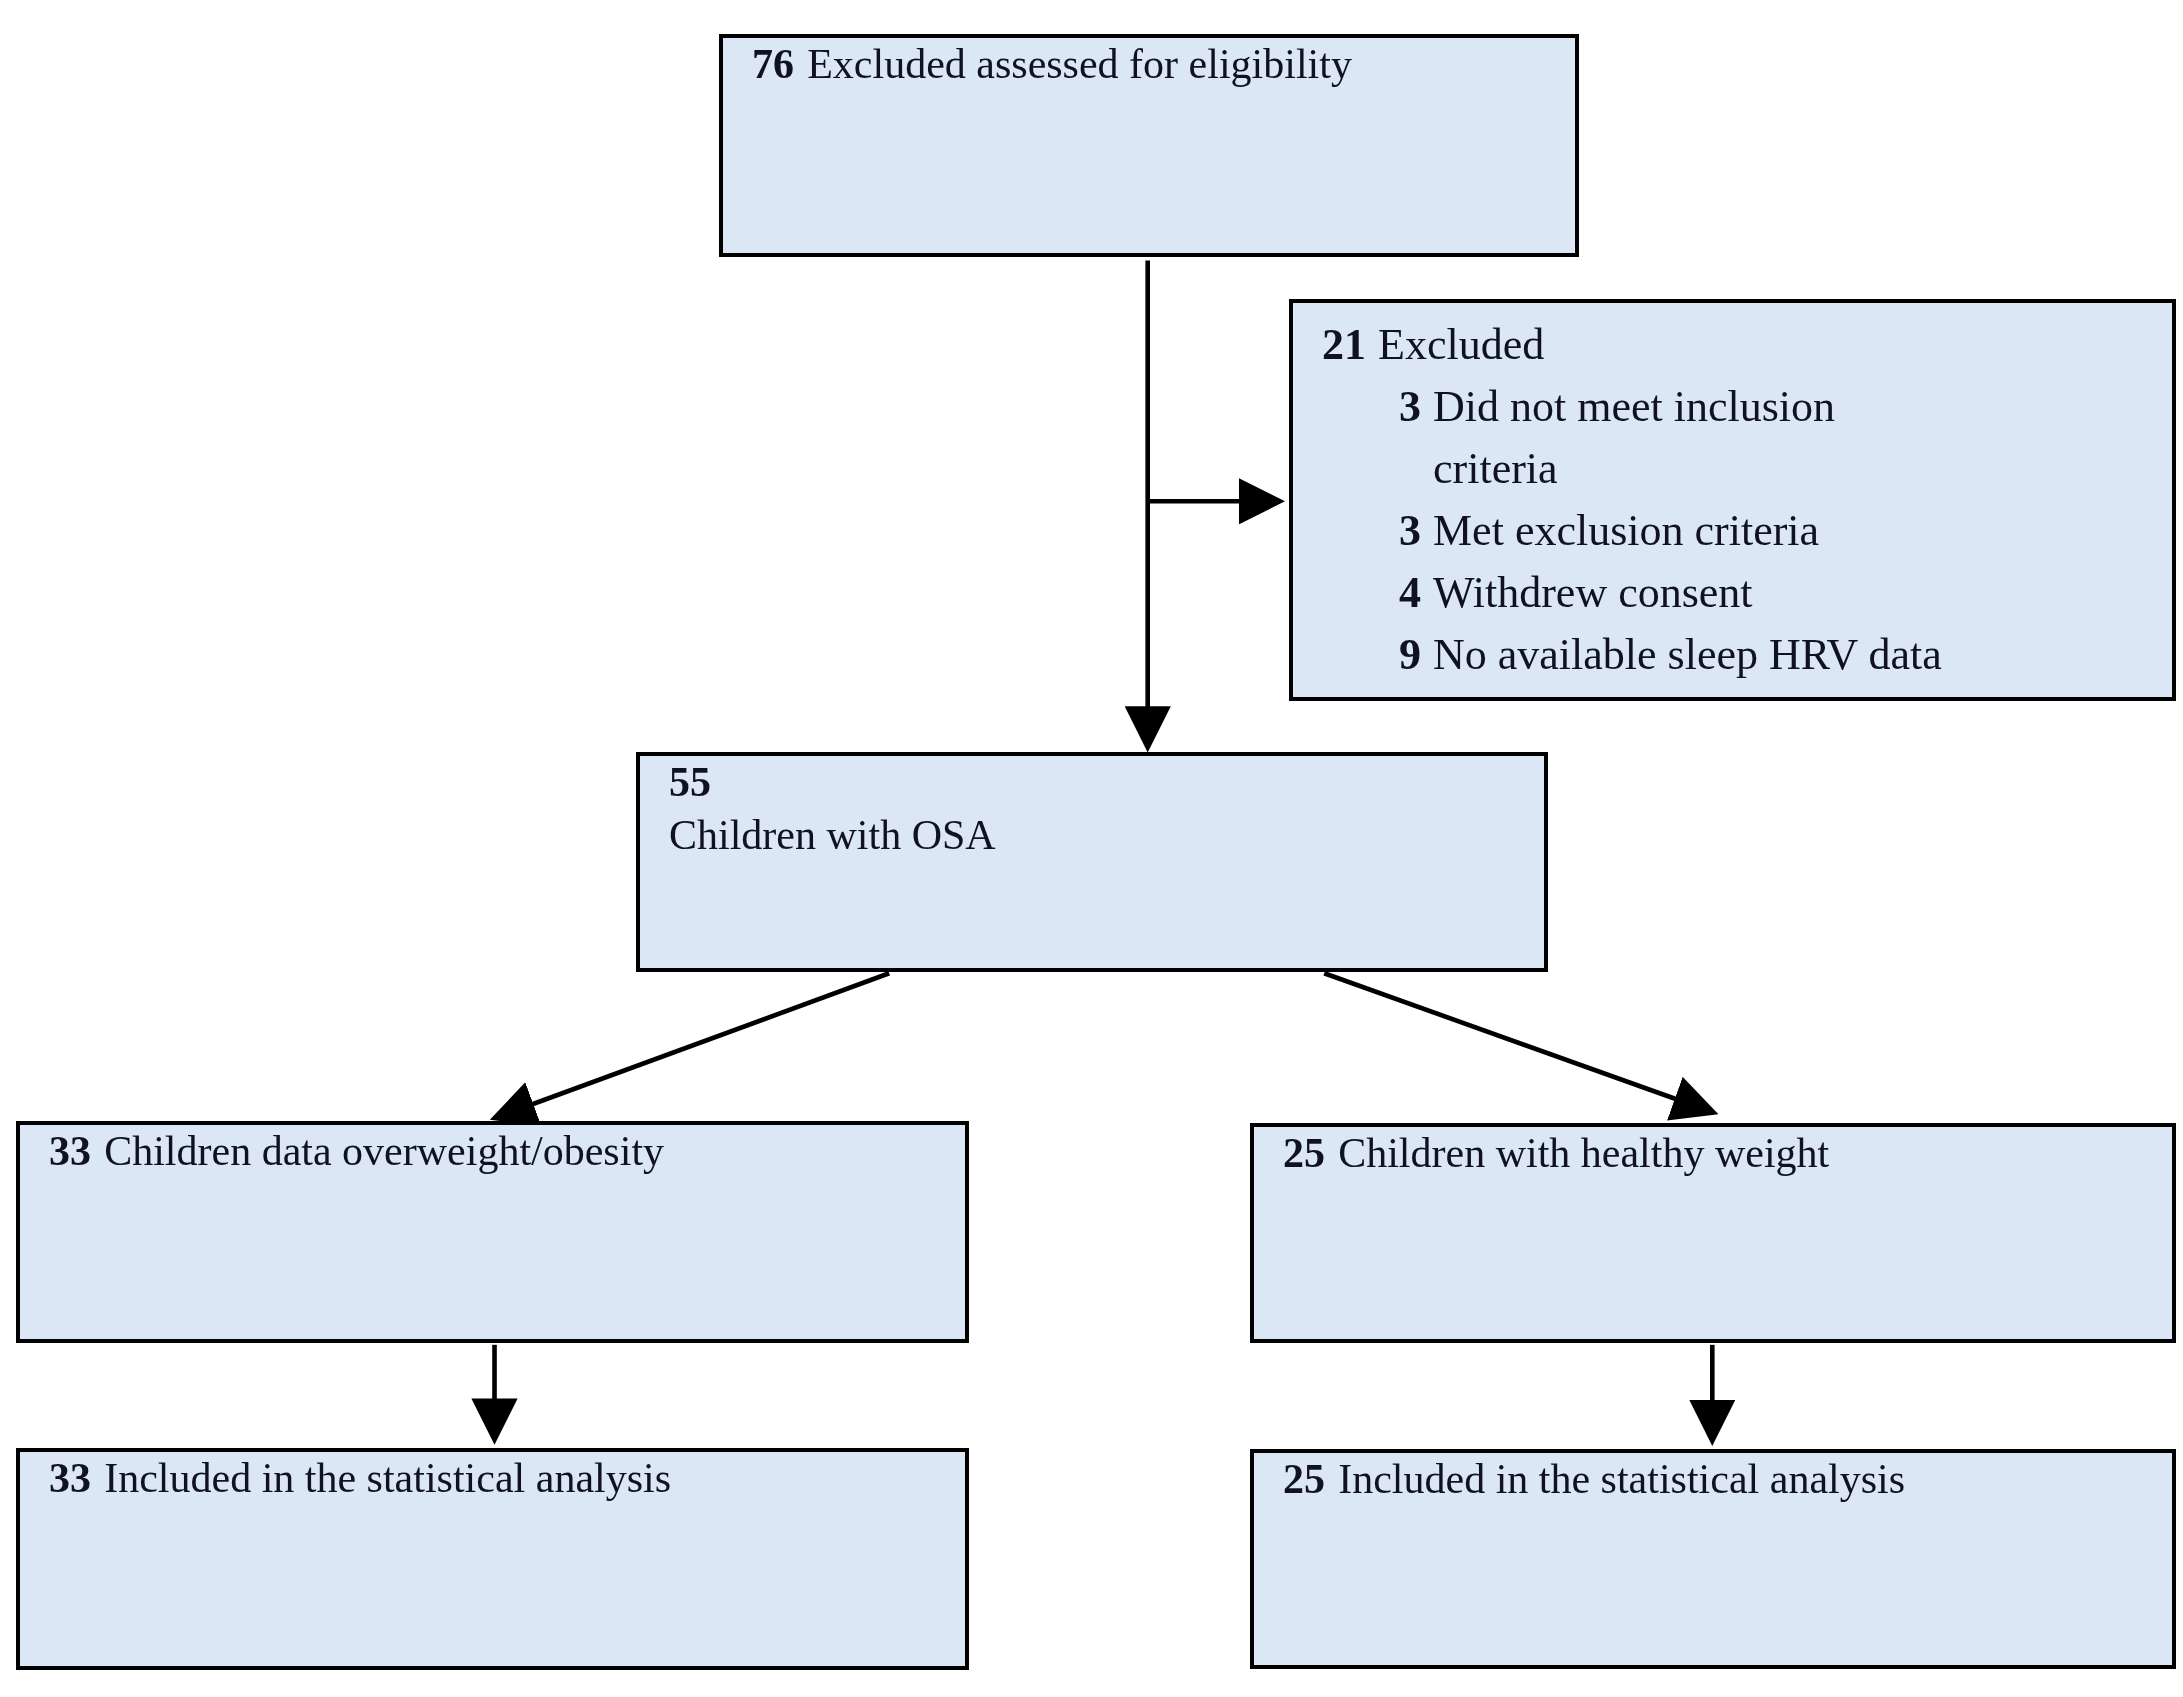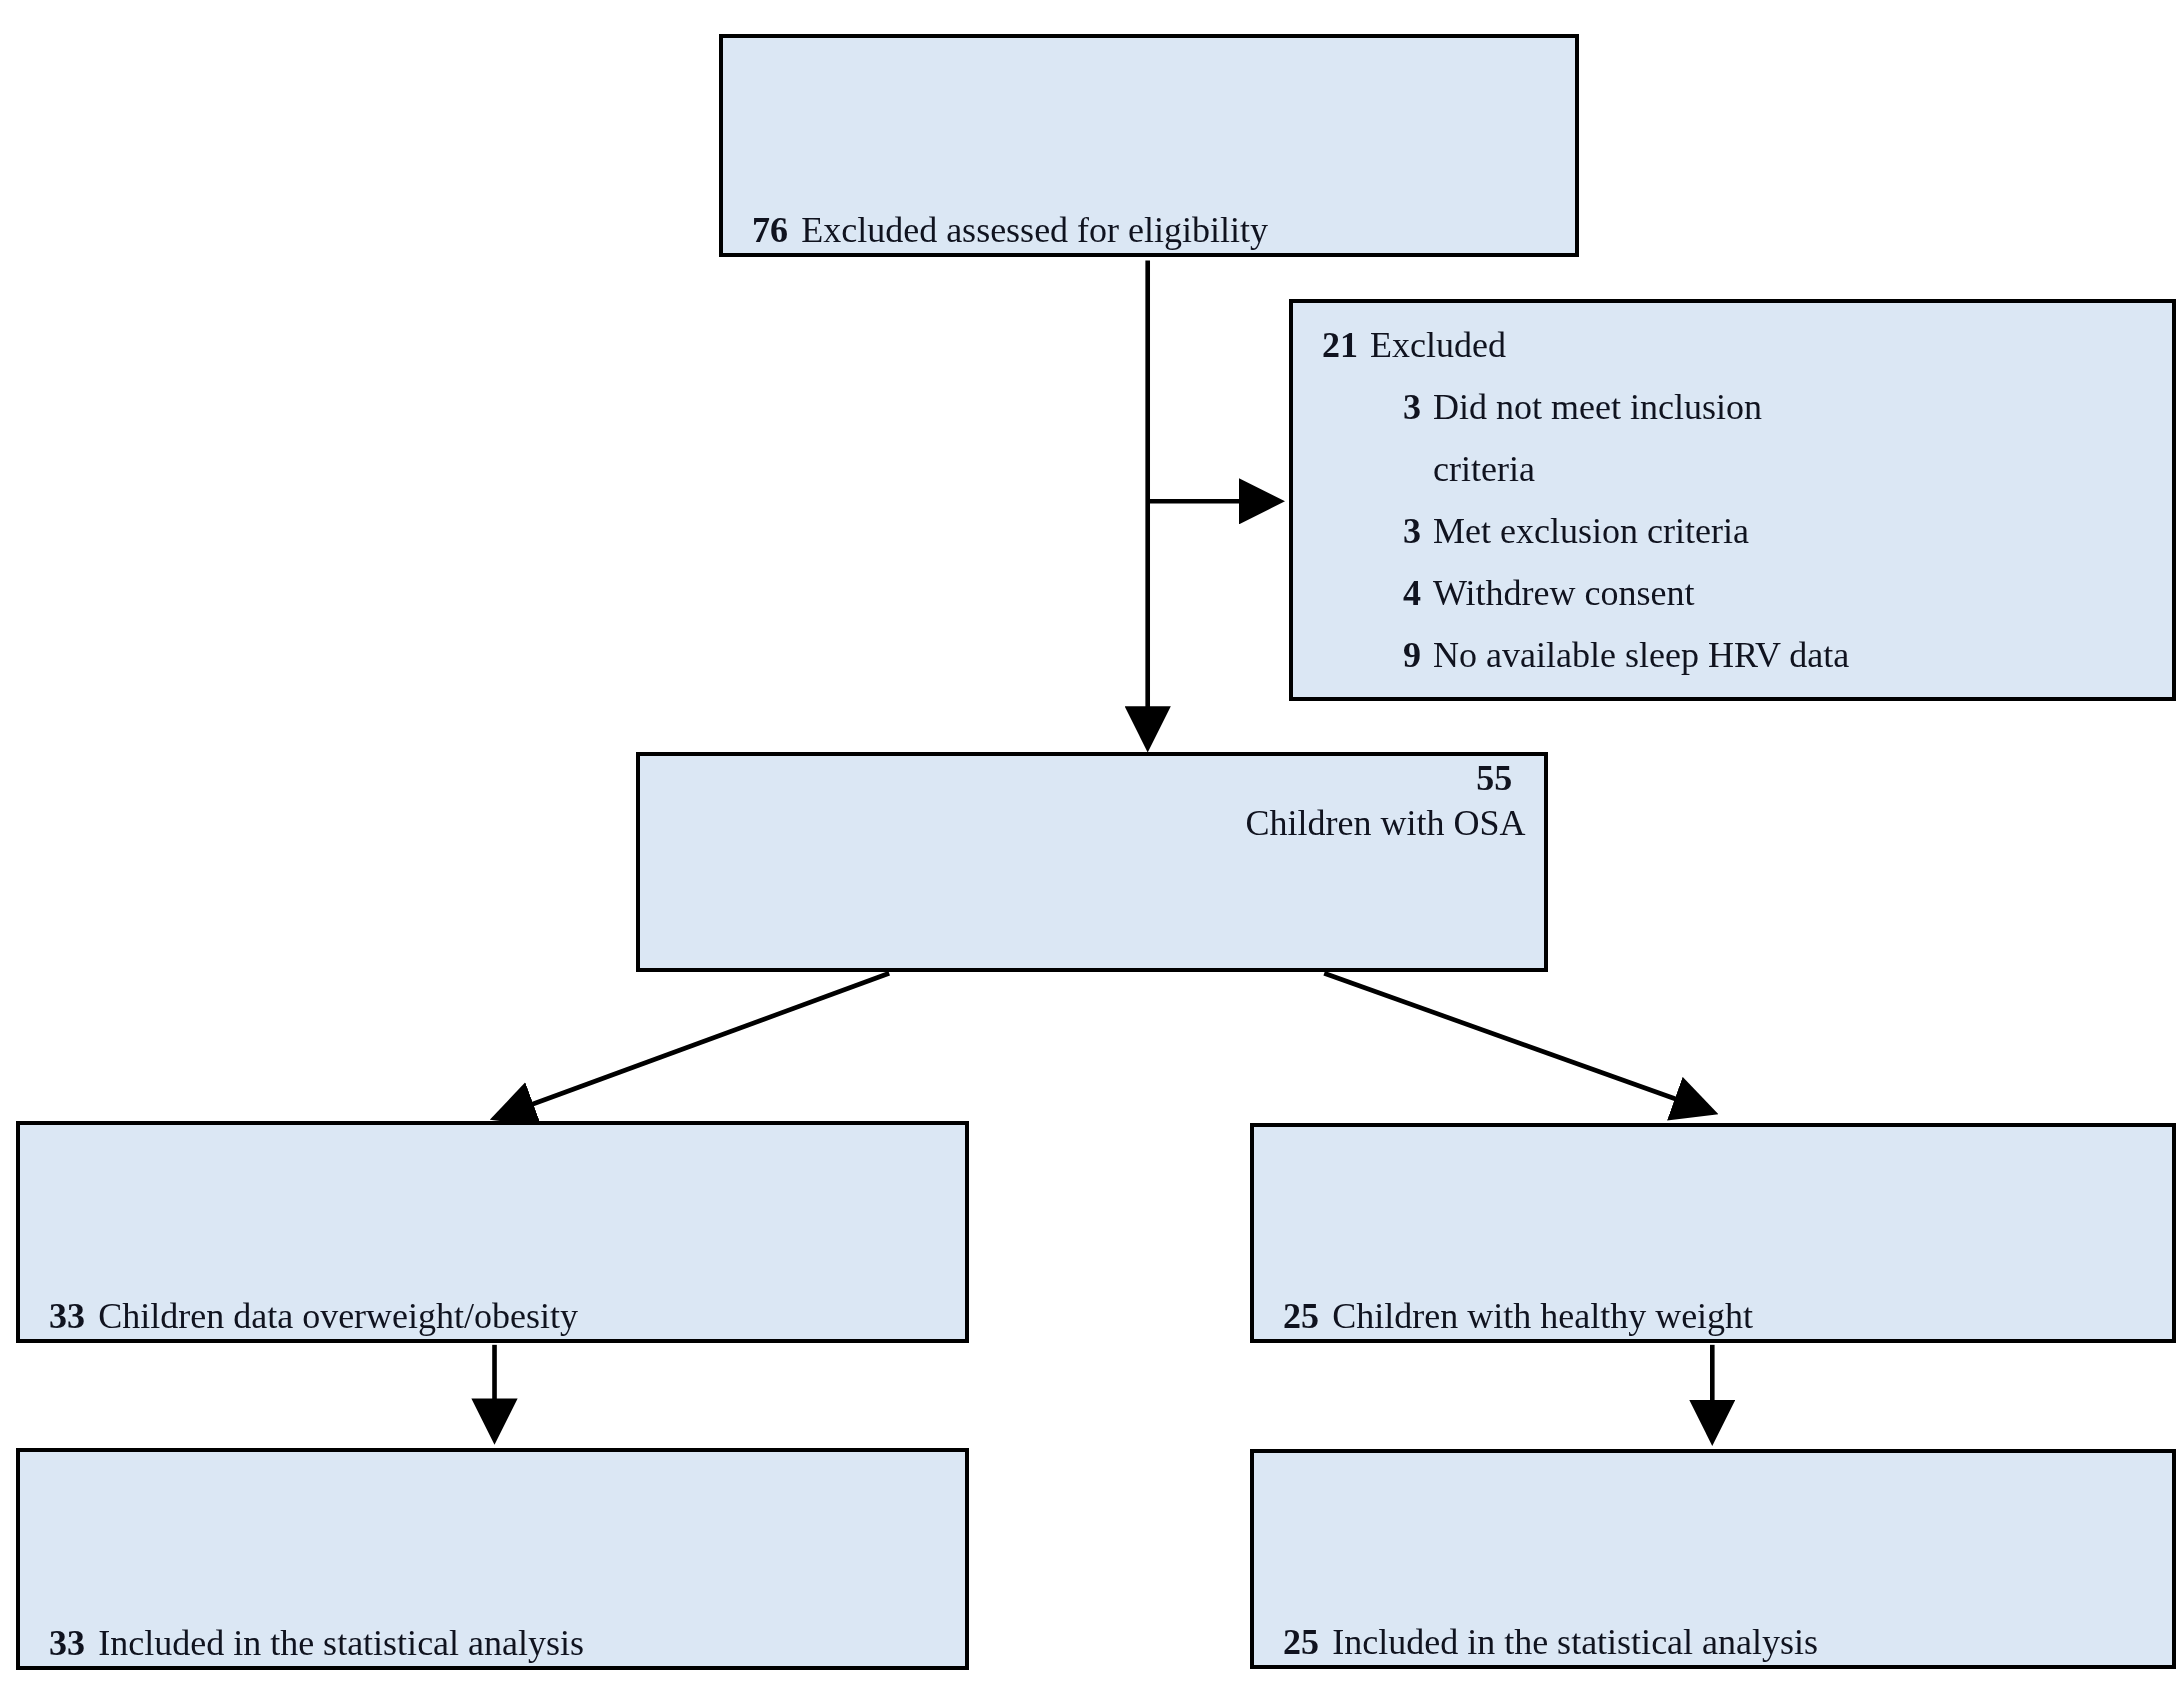--- a/index.html
+++ b/index.html
@@ -17,33 +17,33 @@
     left:0;top:0;width:2183px;height:1698px;
     display:block;
   }
   .conn{stroke:#000000;stroke-width:7;fill:none;}
   .box{
     position:absolute;
     background:#dbe7f4;
     border:4.6px solid #000000;
     box-sizing:border-box;
     display:flex;
-    align-items:flex-end;
+    align-items:flex-start;
     padding:0 18.5px 0 29px;
-    font-size:36px;
+    font-size:42px;
     line-height:1.25;
   }
   .box .count{font-weight:bold;margin-right:13.2px;flex:none;}
   .box .lbl{white-space:normal;}
   
   .box.excluded{
     flex-direction:column;
     align-items:stretch;
     justify-content:center;
-    font-size:36px;
+    font-size:44px;
     line-height:62px;
     padding:4px 13.2px 4px 29px;
   }
   .x-head{display:flex;}
   .x-head .count{font-weight:bold;margin-right:12px;flex:none;}
   .x-item{display:flex;}
   .x-num{
     flex:none;
     width:99px;
     text-align:right;

